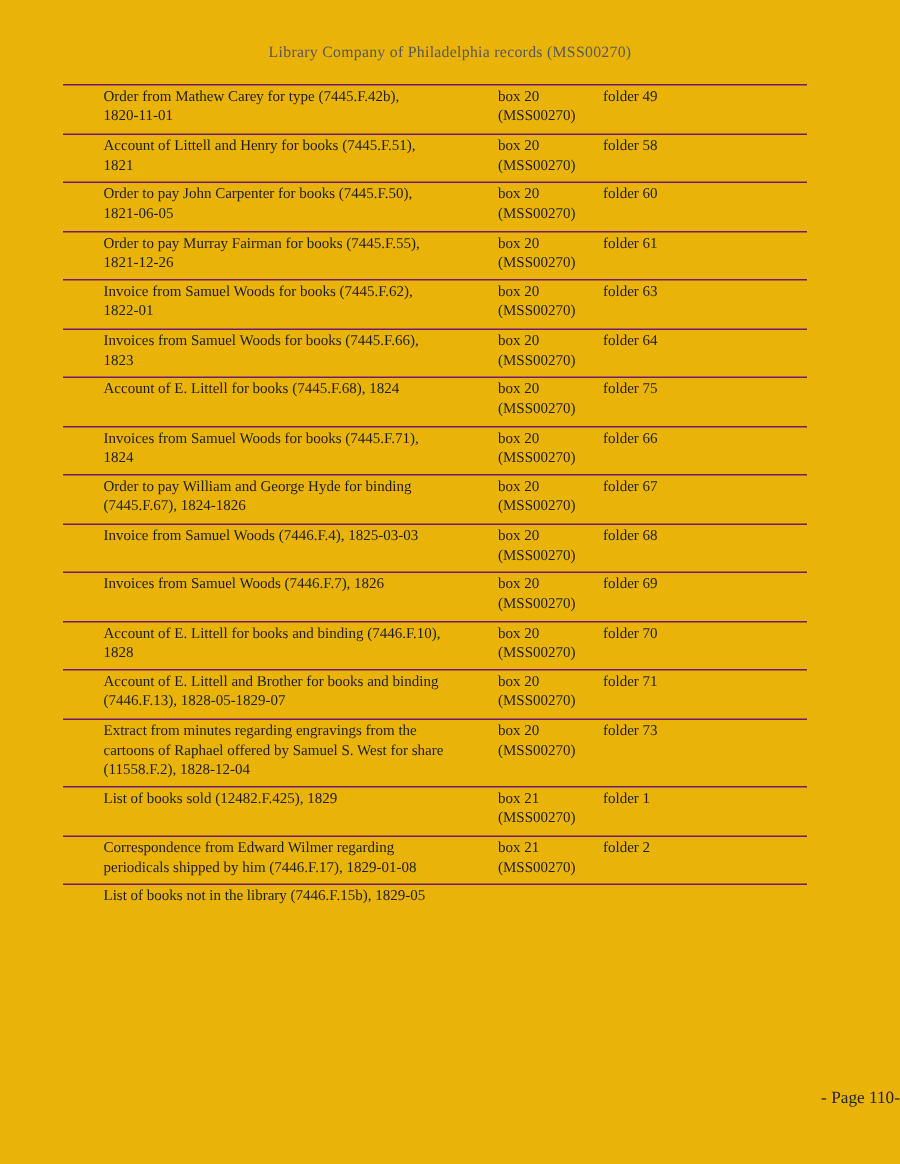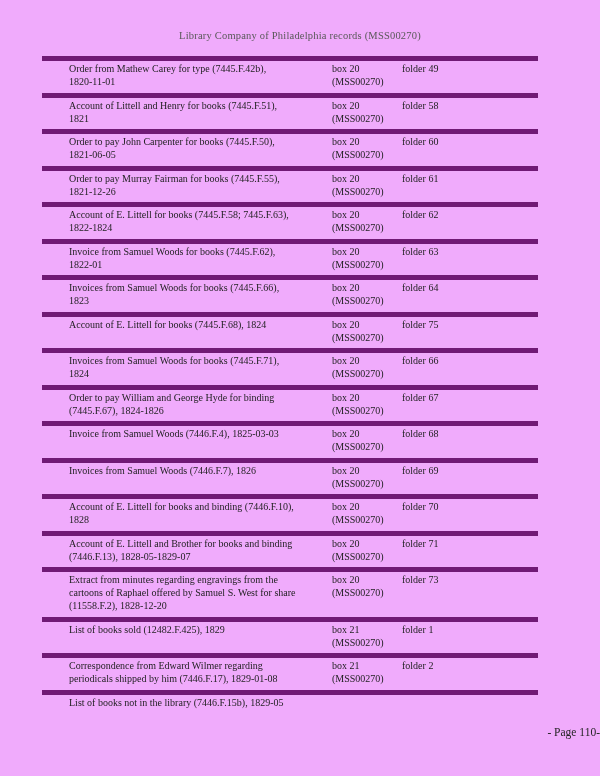--- a/index.html
+++ b/index.html
@@ -4,21 +4,21 @@
 <style>
   html, body {
     margin: 0;
     padding: 0;
     background: #ffffff;
   }
   .page {
     position: relative;
     width: 600px;
     height: 776px;
-    background: #f0abfc;
+    background: #eab308;
     overflow: hidden;
     font-family: "Liberation Serif", "DejaVu Serif", serif;
     color: #1e1e1e;
   }
   .doc-title {
     padding-top: 29px;
     text-align: center;
     font-size: 10.5px;
     line-height: 13px;
     letter-spacing: 0.2px;
@@ -27,21 +27,21 @@
   table.records {
     border-collapse: collapse;
     table-layout: fixed;
     width: 496px;
     margin: 14px 0 0 42px;
   }
   table.records col.c1 { width: 290px; }
   table.records col.c2 { width: 70px; }
   table.records col.c3 { width: 136px; }
   table.records td {
-    border-top: 5px solid #701a75;
+    border-top: 1px solid #701a75;
     vertical-align: top;
     font-size: 10px;
     line-height: 13px;
     padding: 1px 0 4.5px 0;
     white-space: pre;
     color: #1e1e1e;
     font-family: Liberation Serif, serif;
   }
   table.records td.desc { padding-left: 27px; }
   .doc-footer {
@@ -88,27 +88,20 @@
     <td class="box">box 20
 (MSS00270)</td>
     <td class="folder">folder 60</td>
   </tr>
         <tr>
     <td class="desc">Order to pay Murray Fairman for books (7445.F.55),
 1821-12-26</td>
     <td class="box">box 20
 (MSS00270)</td>
     <td class="folder">folder 61</td>
-  </tr>
-        <tr>
-    <td class="desc">Account of E. Littell for books (7445.F.58; 7445.F.63),
-1822-1824</td>
-    <td class="box">box 20
-(MSS00270)</td>
-    <td class="folder">folder 62</td>
   </tr>
         <tr>
     <td class="desc">Invoice from Samuel Woods for books (7445.F.62),
 1822-01</td>
     <td class="box">box 20
 (MSS00270)</td>
     <td class="folder">folder 63</td>
   </tr>
         <tr>
     <td class="desc">Invoices from Samuel Woods for books (7445.F.66),
@@ -159,21 +152,21 @@
         <tr>
     <td class="desc">Account of E. Littell and Brother for books and binding
 (7446.F.13), 1828-05-1829-07</td>
     <td class="box">box 20
 (MSS00270)</td>
     <td class="folder">folder 71</td>
   </tr>
         <tr>
     <td class="desc">Extract from minutes regarding engravings from the
 cartoons of Raphael offered by Samuel S. West for share
-(11558.F.2), 1828-12-20</td>
+(11558.F.2), 1828-12-04</td>
     <td class="box">box 20
 (MSS00270)</td>
     <td class="folder">folder 73</td>
   </tr>
         <tr>
     <td class="desc">List of books sold (12482.F.425), 1829</td>
     <td class="box">box 21
 (MSS00270)</td>
     <td class="folder">folder 1</td>
   </tr>

